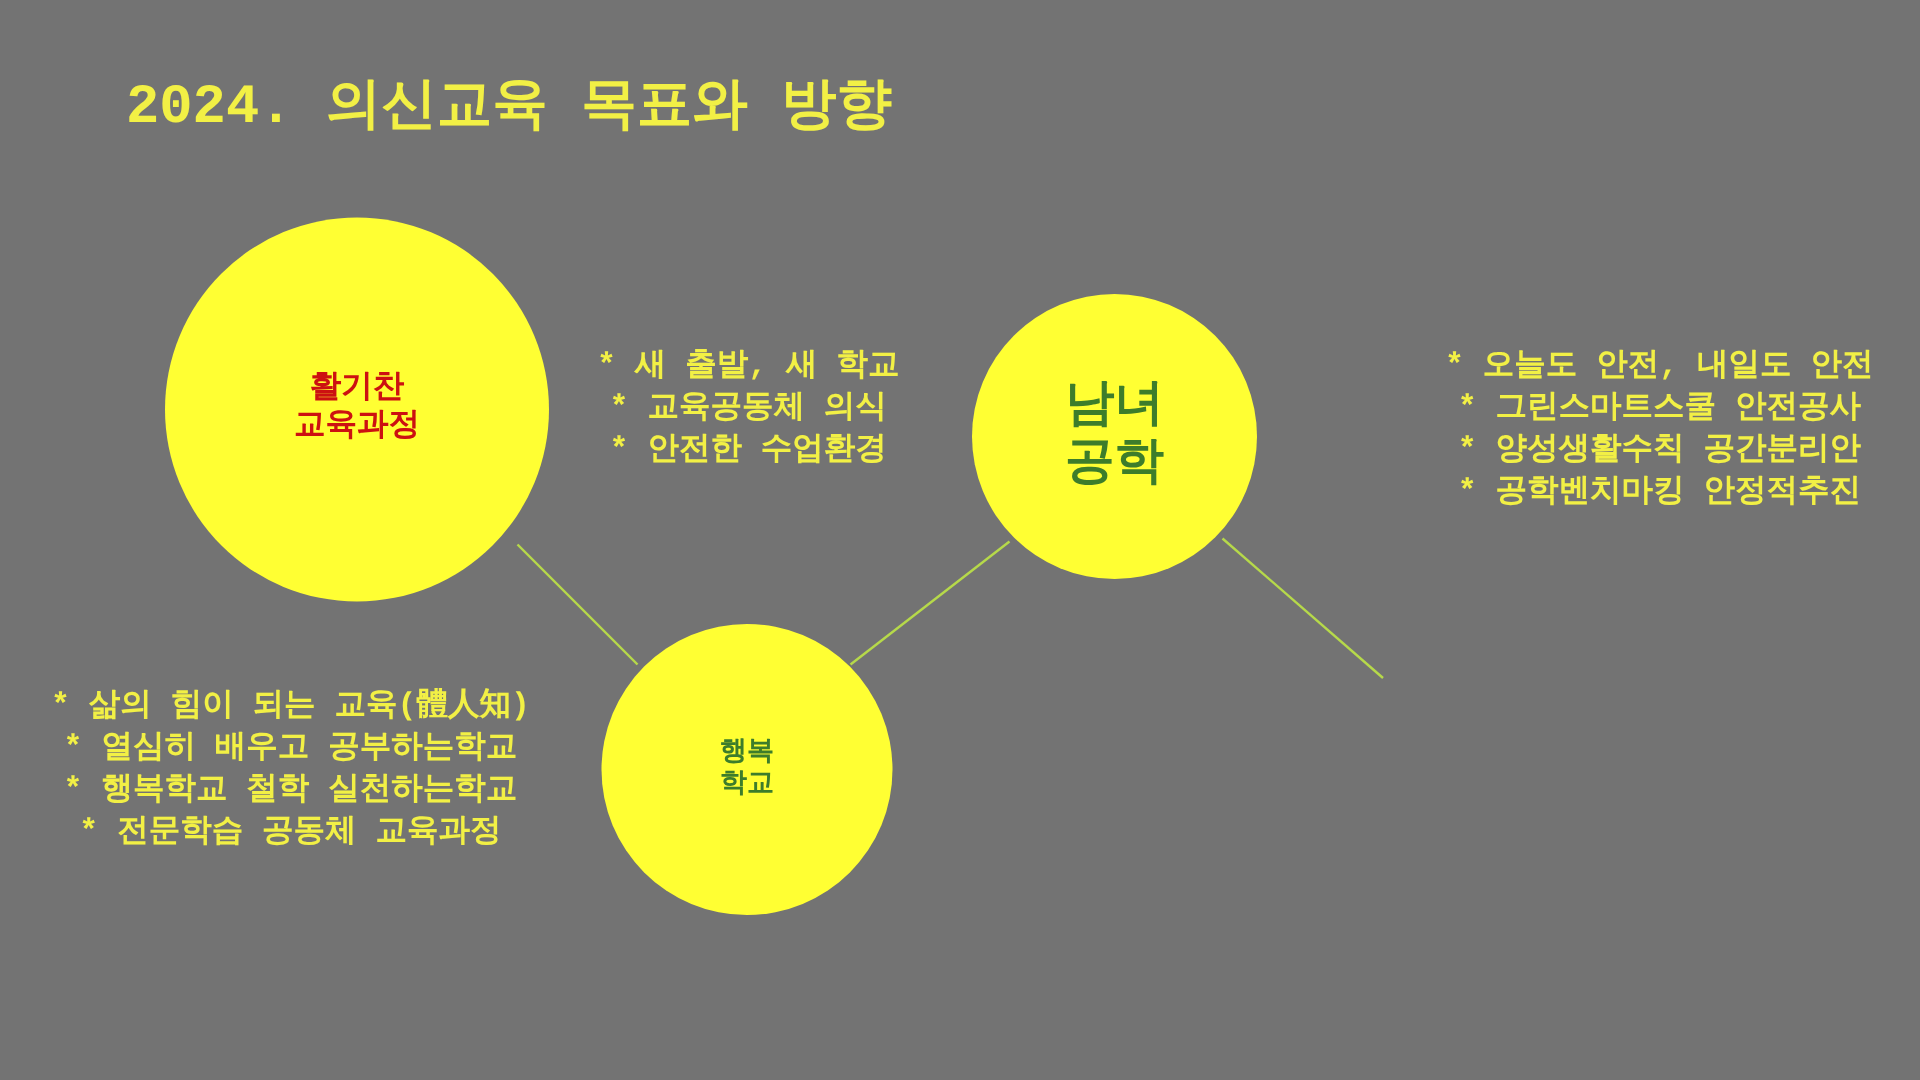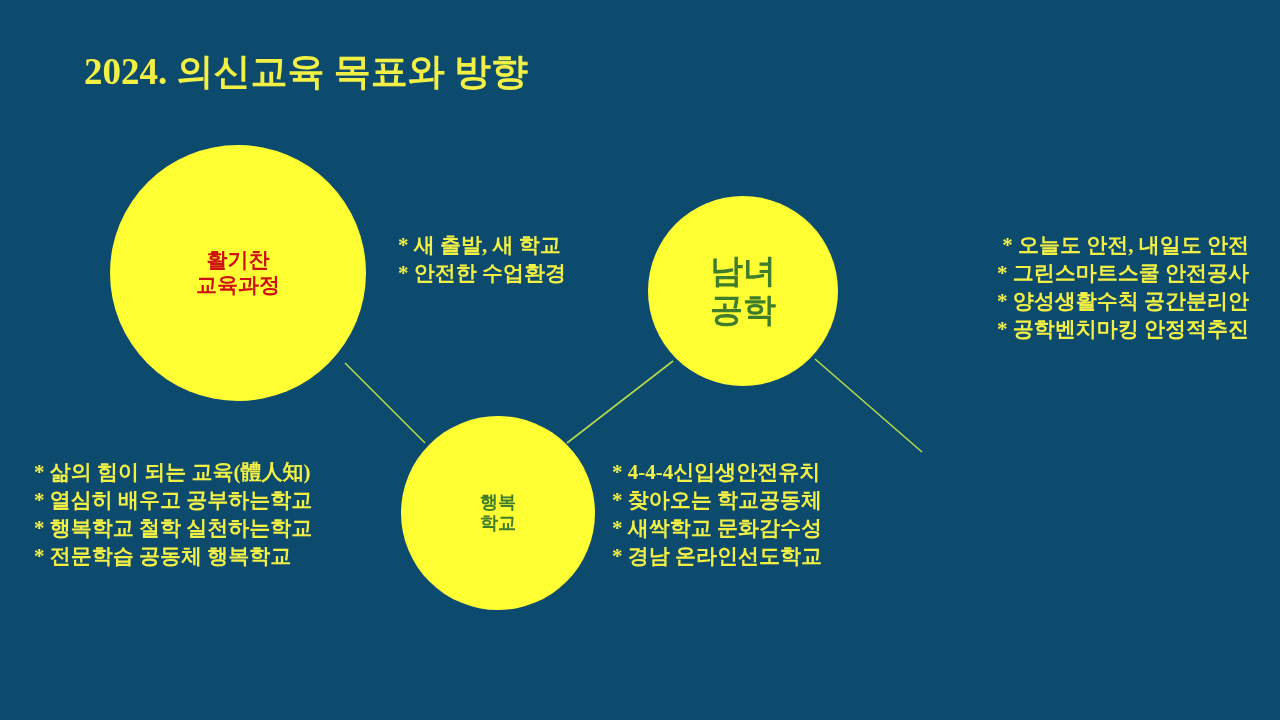--- a/index.html
+++ b/index.html
@@ -4,23 +4,23 @@
 <style>
   html, body {
     margin: 0;
     padding: 0;
     background: #2e7d75;
   }
   #slide {
     position: relative;
     width: 1280px;
     height: 720px;
-    background: #0c4a6e;
+    background: #737373;
     overflow: hidden;
-    font-family: Liberation Serif, serif;
+    font-family: Liberation Mono, monospace;
   }
 
   
   #slide-title {
     position: absolute;
     left: 84px;
     top: 52px;
     font-size: 37px;
     font-weight: bold;
     color: #f2f045;
@@ -81,21 +81,21 @@
 
   
   .bullet-block {
     position: absolute;
     color: #f2f045;
     font-weight: bold;
     font-size: 21px;
     line-height: 28px;
     white-space: nowrap;
   }
-  .bullet-block .bullet-line { display: block; }
+  .bullet-block .bullet-line { display: block; text-align: center; }
 
   #bullets-curriculum { left: 398px; top: 231px; text-align: left; }
   #bullets-coed       { left: 1249px; top: 231px; text-align: right; transform: translateX(-100%); }
   #bullets-happy      { left: 34px;  top: 458px; text-align: left; }
   #bullets-safe       { left: 612px; top: 458px; text-align: left; }
 </style>
 </head>
 <body>
 
 <div id="slide">
@@ -119,37 +119,32 @@
   </div>
 
   <div id="circle-happy" class="node-circle">
     <span class="node-line">행복</span>
     <span class="node-line">학교</span>
   </div>
 
 
   <div id="bullets-curriculum" class="bullet-block">
     <span class="bullet-line">* 새 출발, 새 학교</span>
+    <span class="bullet-line">* 교육공동체 의식</span>
     <span class="bullet-line">* 안전한 수업환경</span>
   </div>
 
   <div id="bullets-coed" class="bullet-block">
     <span class="bullet-line">* 오늘도 안전, 내일도 안전</span>
     <span class="bullet-line">* 그린스마트스쿨 안전공사</span>
     <span class="bullet-line">* 양성생활수칙 공간분리안</span>
     <span class="bullet-line">* 공학벤치마킹 안정적추진</span>
   </div>
 
   <div id="bullets-happy" class="bullet-block">
     <span class="bullet-line">* 삶의 힘이 되는 교육(體人知)</span>
     <span class="bullet-line">* 열심히 배우고 공부하는학교</span>
     <span class="bullet-line">* 행복학교 철학 실천하는학교</span>
-    <span class="bullet-line">* 전문학습 공동체 행복학교</span>
+    <span class="bullet-line">* 전문학습 공동체 교육과정</span>
   </div>
 
-  <div id="bullets-safe" class="bullet-block">
-    <span class="bullet-line">* 4-4-4신입생안전유치</span>
-    <span class="bullet-line">* 찾아오는 학교공동체</span>
-    <span class="bullet-line">* 새싹학교 문화감수성</span>
-    <span class="bullet-line">* 경남 온라인선도학교</span>
-  </div>
 
 </div>
 
 </body></html>

